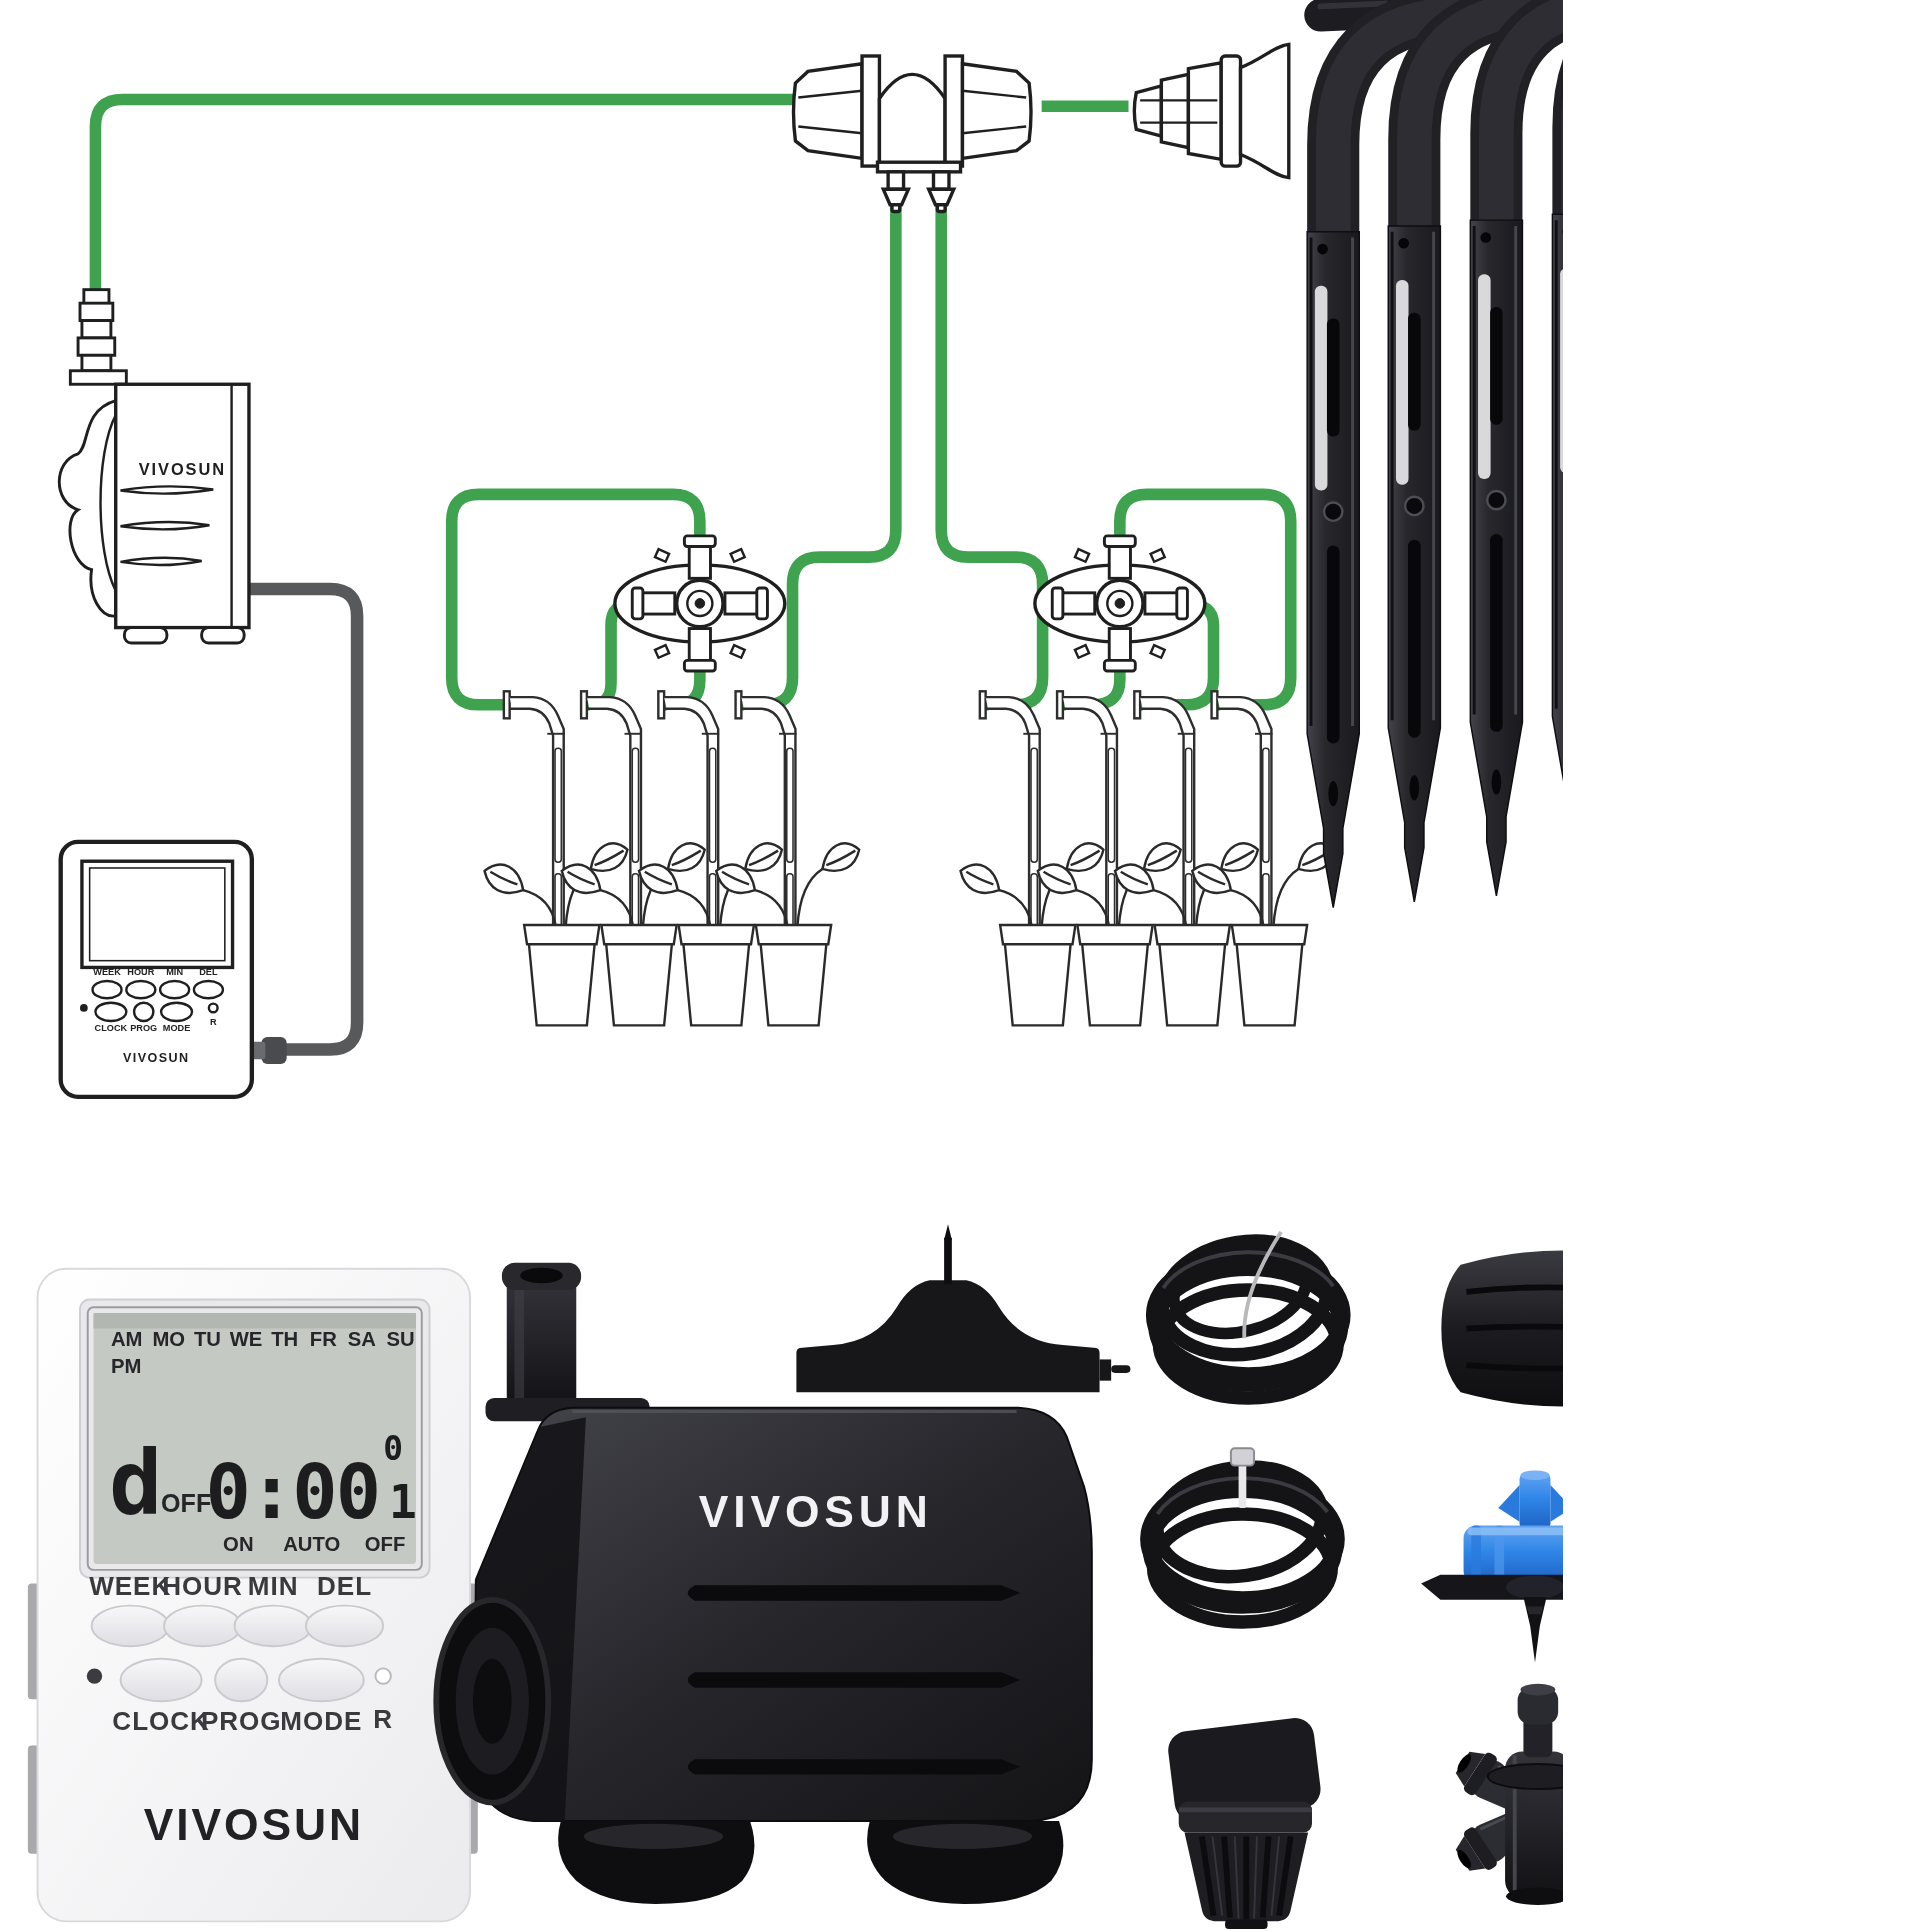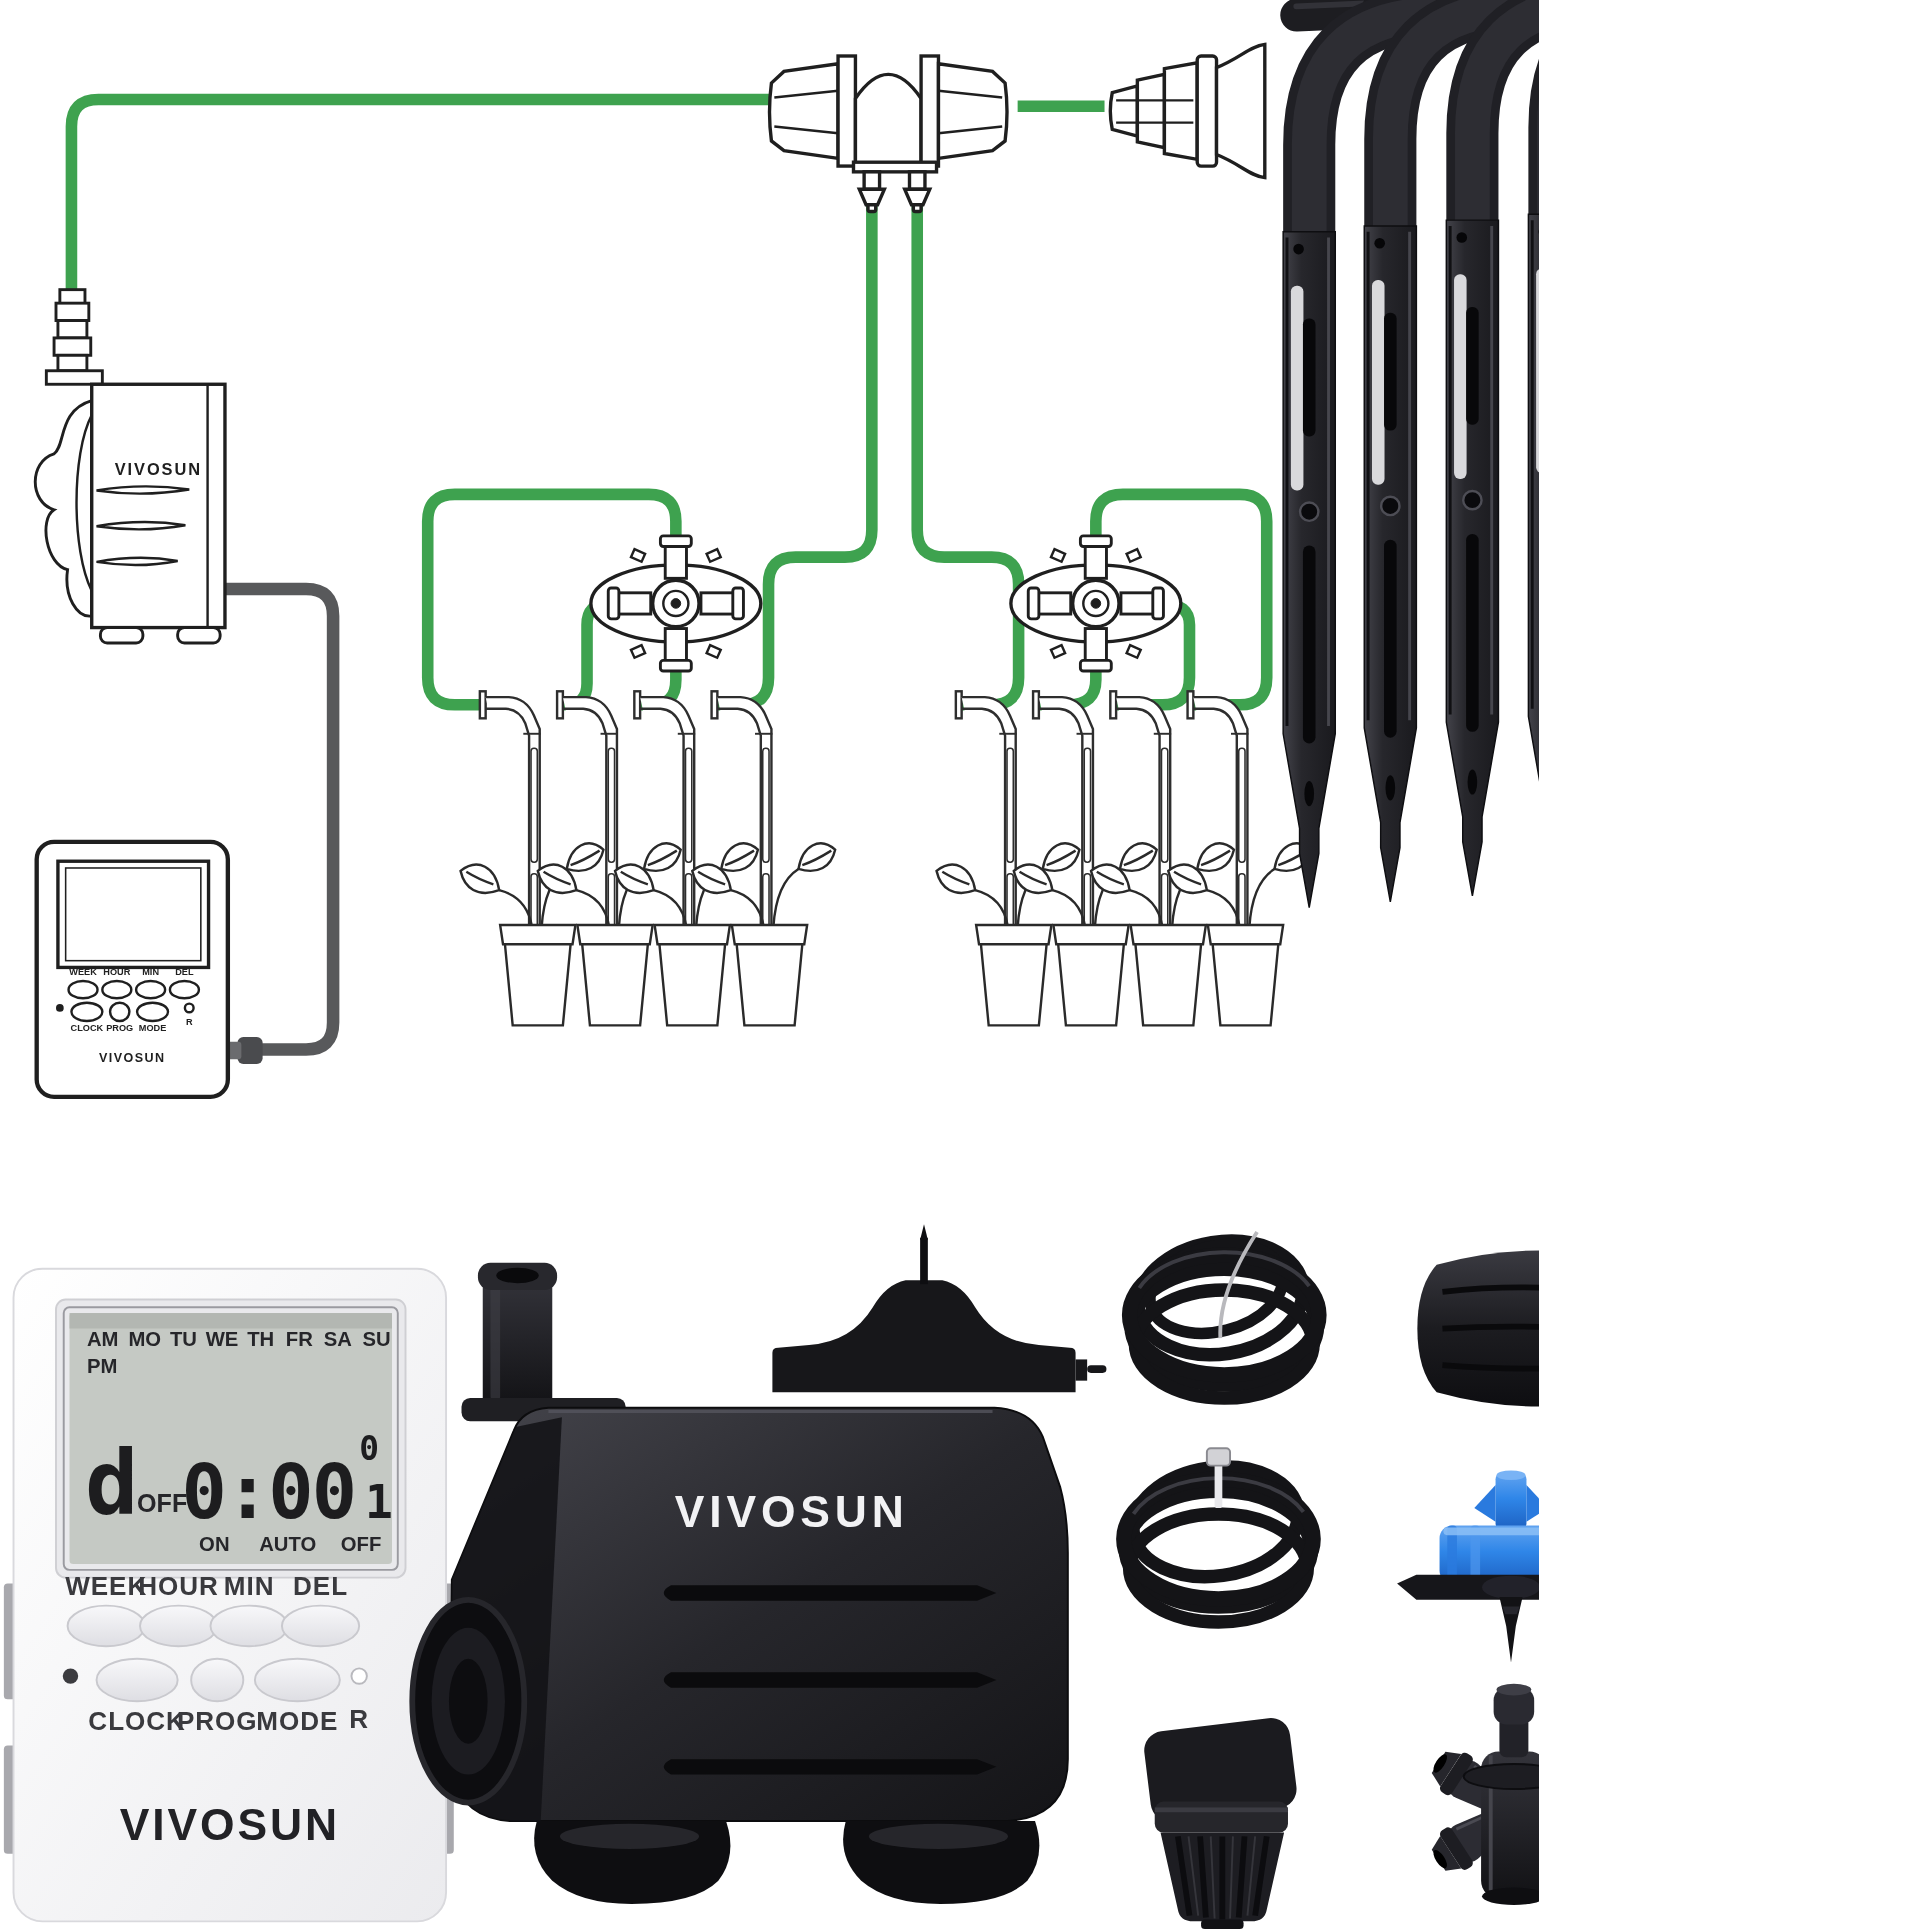--- a/index.html
+++ b/index.html
@@ -1,17 +1,17 @@
 <!DOCTYPE html>
 <html><head>
 <meta charset="utf-8">
 <style>
   html,body{margin:0;padding:0;background:#ffffff;}
   .stage{position:relative;width:1539px;height:1931px;background:#fff;overflow:hidden;
-         font-family:"Liberation Sans",sans-serif;}
+         font-family:"Liberation Sans",sans-serif;margin-left:24px;}
   svg{position:absolute;left:0;top:0;}
   text{font-family:"Liberation Sans",sans-serif;}
   .seg{font-family:"DejaVu Sans Mono",monospace;font-weight:bold;}
   .lbl{font-weight:bold;fill:#3a3a3e;}
   .lcdtxt{font-weight:bold;fill:#26262a;}
 </style>
 </head>
 <body>
 
 <div class="stage">

